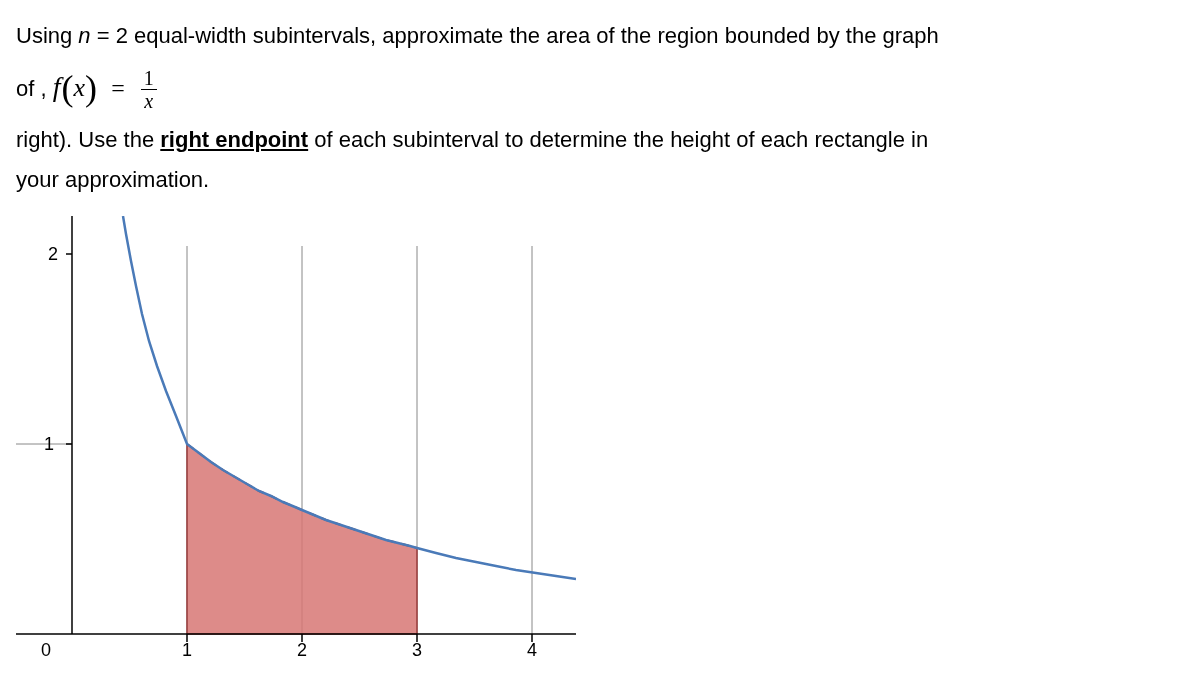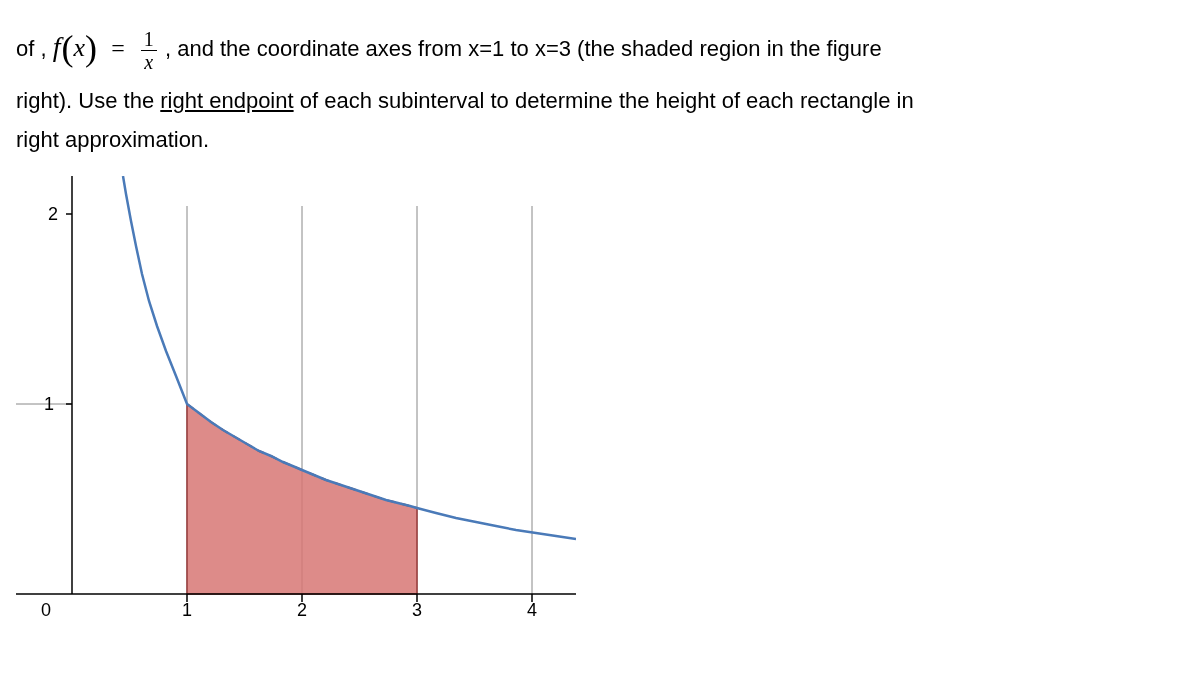--- a/index.html
+++ b/index.html
@@ -59,21 +59,21 @@
       display: block;
       border-bottom: 1.5px solid #000;
       padding: 0 3px;
     }
     .math-frac .den {
       display: block;
       font-style: italic;
       padding: 0 3px;
     }
     .underline-bold {
-      font-weight: normal;
+      font-weight: bold;
       text-decoration: underline;
       text-align: right;
     }
     .chart-container {
       position: relative;
       width: 560px;
       height: 440px;
       margin-left: 0;
     }
     svg {
@@ -116,33 +116,35 @@
       font-family: Arial, sans-serif;
       font-size: 18px;
       fill: #000;
     }
   </style>
 </head>
 <body>
 
 <div class="question-text">
   <div>
+    <span>Using  </span><span class="italic">n</span><span> = 2   equal-width subintervals, approximate the area of the region bounded by the graph</span>
+  </div>
+  <div>
     <span>of ,   </span>
     <span class="math-fn">f</span><span class="math-paren">(</span><span class="math-x">x</span><span class="math-paren">)</span>
     <span class="math-eq">=</span>
     <span class="math-frac">
       <span class="num">1</span>
       <span class="den">x</span>
     </span>
-    <span> ,   and the coordinate axes from x=1 to x=3 (the shaded region in the figure</span>
   </div>
   <div>
     <span>right). Use the </span><span class="underline-bold">right endpoint</span><span> of each subinterval to determine the height of each rectangle in</span>
   </div>
-  <div>right approximation.</div>
+  <div>your approximation.</div>
 </div>
 
 <div class="chart-container">
   <svg width="560" height="440" viewBox="0 0 560 440">
 
     <line class="grid-line" x1="171" y1="30" x2="171" y2="418"></line>
     <line class="grid-line" x1="286" y1="30" x2="286" y2="418"></line>
     <line class="grid-line" x1="401" y1="30" x2="401" y2="418"></line>
     <line class="grid-line" x1="516" y1="30" x2="516" y2="418"></line>
 

